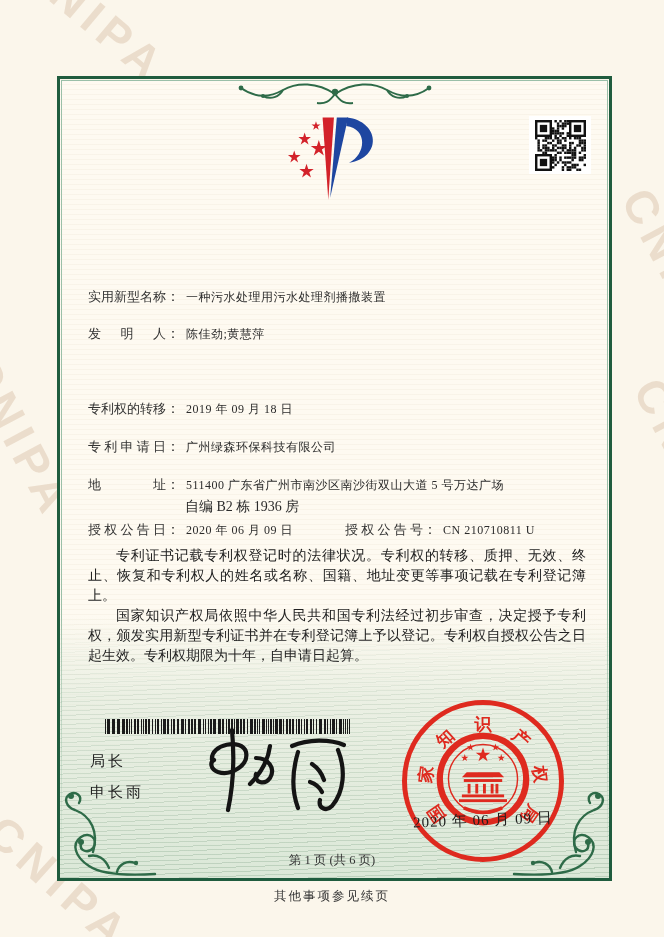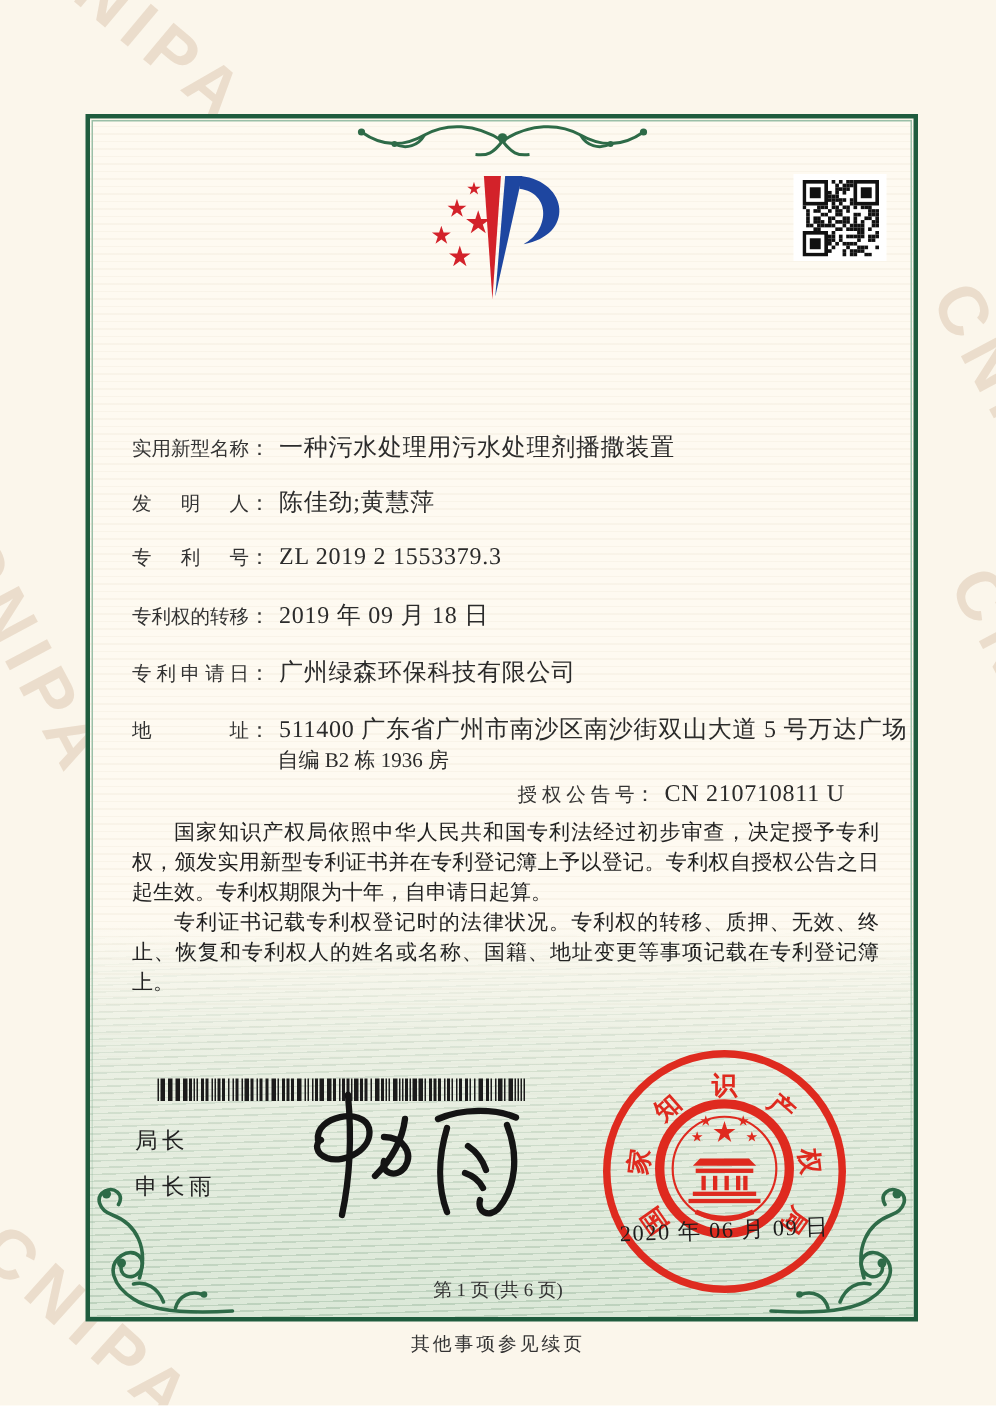--- a/index.html
+++ b/index.html
@@ -57,21 +57,21 @@
     position:absolute; left:0; top:203px; width:100%; text-align:center;
     font-size:34px; font-weight:700; letter-spacing:10px; color:#1c1c1c; white-space:nowrap;
   }
 
   .field{ position:absolute; left:88px; font-size:14px; color:#333; white-space:nowrap; }
   .flabel{
     display:inline-block; width:78px; font-size:13px; vertical-align:baseline;
     text-align:justify; text-align-last:justify; text-justify:inter-character; color:#333;
   }
   .fcolon{ margin-right:6px; }
-  .fvalue{ font-size:16px; color:#2b2b2b; letter-spacing:0.5px; }
+  .fvalue{ font-size:12px; color:#2b2b2b; letter-spacing:0.5px; }
   .addr2{ position:absolute; left:185px; font-size:14px; color:#2b2b2b; }
 
   .body-text{
     position:absolute; left:88px; top:546px; width:498px;
     font-size:14px; line-height:20px; color:#222; text-align:justify;
   }
   .body-text p{ margin:0; text-indent:2em; }
 
   .barcode{ position:absolute; left:105px; top:719px; width:252px; height:15px; }
   .barcode i{ position:absolute; top:0; height:100%; background:#1b1b1b; }
@@ -351,40 +351,40 @@
       </svg>
   </div>
 
 
   <div class="field" style="top:288px">
     <span class="flabel">实用新型名称</span><span class="fcolon">：</span><span class="fvalue">一种污水处理用污水处理剂播撒装置</span>
   </div>
   <div class="field" style="top:325px">
     <span class="flabel">发明人</span><span class="fcolon">：</span><span class="fvalue">陈佳劲;黄慧萍</span>
   </div>
-  <div class="field" style="top:363px">
-    <span class="flabel">专利号</span><span class="fcolon">：</span><span class="fvalue">ZL 2019 2 1553379.3</span>
-  </div>
   <div class="field" style="top:400px">
     <span class="flabel">专利权的转移</span><span class="fcolon">：</span><span class="fvalue">2019 年 09 月 18 日</span>
   </div>
   <div class="field" style="top:438px">
     <span class="flabel">专利申请日</span><span class="fcolon">：</span><span class="fvalue">广州绿森环保科技有限公司</span>
   </div>
   <div class="field" style="top:476px">
     <span class="flabel">地址</span><span class="fcolon">：</span><span class="fvalue">511400 广东省广州市南沙区南沙街双山大道 5 号万达广场</span>
   </div>
   <div class="addr2" style="top:498px">自编 B2 栋 1936 房</div>
+  <div class="field" style="top:521px">
+    <span class="flabel">授权公告日</span><span class="fcolon">：</span><span class="fvalue">2020 年 06 月 09 日</span>
+  </div>
   <div class="field" style="top:521px; left:345px">
     <span class="flabel">授权公告号</span><span class="fcolon">：</span><span class="fvalue">CN 210710811 U</span>
   </div>
 
   <div class="body-text">
+    <p>专利证书记载专利权登记时的法律状况。专利权的转移、质押、无效、终止、恢复和专利权人的姓名或名称、国籍、地址变更等事项记载在专利登记簿上。</p>
     <p>国家知识产权局依照中华人民共和国专利法经过初步审查，决定授予专利权，颁发实用新型专利证书并在专利登记簿上予以登记。专利权自授权公告之日起生效。专利权期限为十年，自申请日起算。</p>
-    <p>专利证书记载专利权登记时的法律状况。专利权的转移、质押、无效、终止、恢复和专利权人的姓名或名称、国籍、地址变更等事项记载在专利登记簿上。</p>
   </div>
 
   <div class="barcode">
       <i style="left:0px;width:1px"></i>
       <i style="left:2px;width:3px"></i>
       <i style="left:7px;width:3px"></i>
       <i style="left:12px;width:3px"></i>
       <i style="left:17px;width:3px"></i>
       <i style="left:21px;width:2px"></i>
       <i style="left:24px;width:1px"></i>

